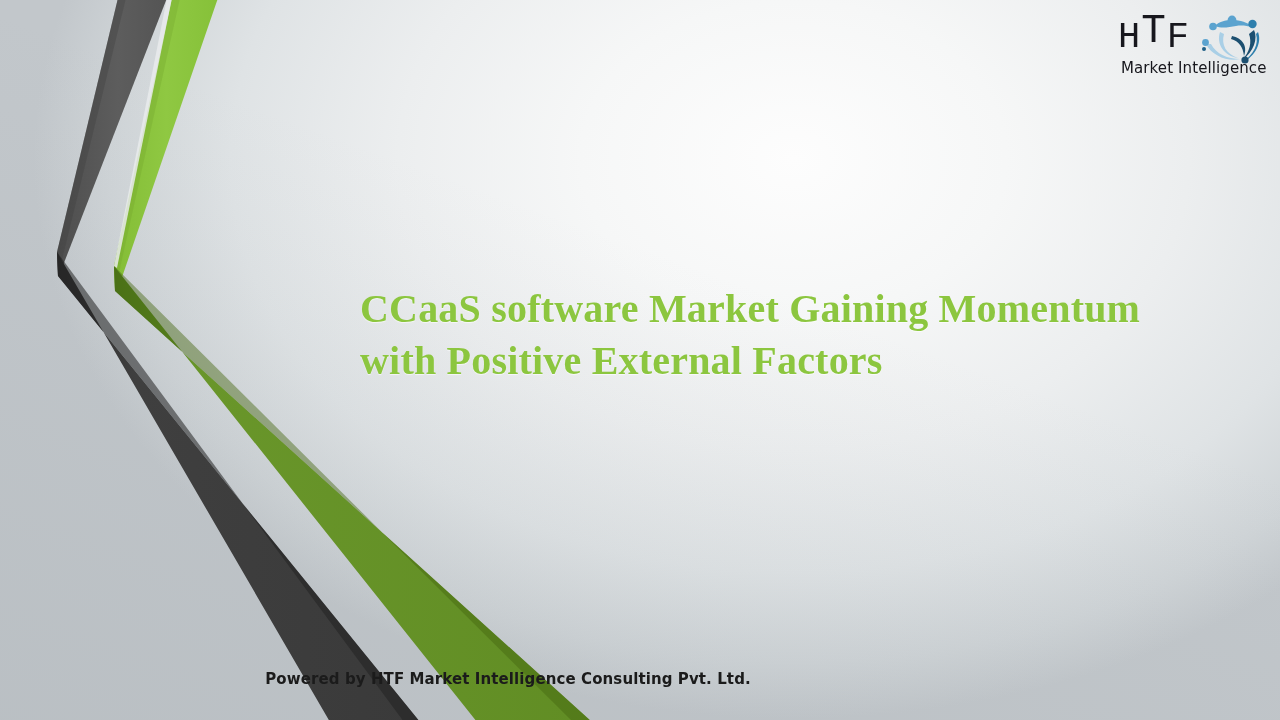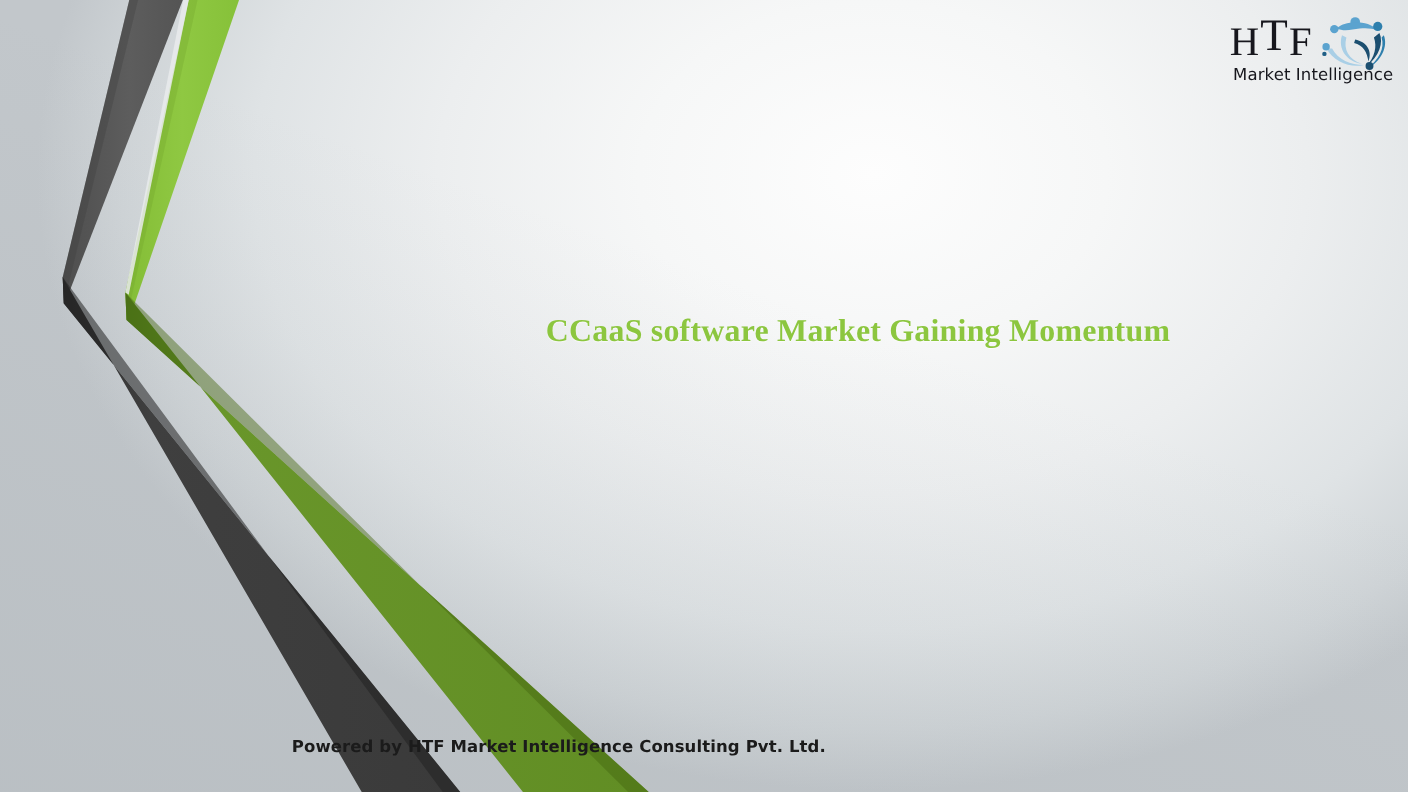--- a/index.html
+++ b/index.html
@@ -39,24 +39,24 @@
   .ribbon-layer svg {
     display: block;
   }
 
   
   .title-block {
     position: absolute;
     left: 360px;
     top: 283px;
     width: 840px;
-    text-align: center;
+    text-align: left;
     font-family: "Liberation Serif", serif;
     font-weight: bold;
-    font-size: 29px;
+    font-size: 40px;
     line-height: 1.30;
     color: #8cc63f;
     letter-spacing: 0.2px;
     text-shadow: 0 1px 1px rgba(255,255,255,0.65);
   }
   .title-line { display: block; white-space: nowrap; }
 
   
   .footer {
     position: absolute;
@@ -76,21 +76,21 @@
     position: absolute;
     left: 1118px;
     top: 14px;
     width: 152px;
     height: 74px;
   }
   .logo-wordmark {
     position: absolute;
     left: 0;
     top: 2px;
-    font-family: Liberation Serif, serif;
+    font-family: Liberation Mono, monospace;
     font-size: 37px;
     color: #17171d;
     letter-spacing: 1px;
     line-height: 1;
   }
   .logo-wordmark .raised {
     position: relative;
     top: -5px;
     font-size: 41px;
   }
@@ -173,20 +173,21 @@
         <path d="M 114 266 L 115 291 L 592 722 L 477 722 Z" fill="url(#greenBotGrad)"></path>
         <path d="M 114 266 L 115 291 L 592 722 L 573 722 Z" fill="#44660f" opacity="0.45"></path>
       </g>
 
       <path d="M 167 -2 L 172 -2 L 117 268 L 114 266 Z" fill="#e9ebec" opacity="0.85"></path>
     </svg>
   </div>
 
   <div class="title-block">
     <span class="title-line">CCaaS software Market Gaining Momentum</span>
+    <span class="title-line">with Positive External Factors</span>
   </div>
 
   <div class="footer">Powered by HTF Market Intelligence Consulting Pvt. Ltd.</div>
 
   <div class="logo">
     <div class="logo-wordmark"><span>H</span><span class="raised">T</span><span>F</span></div>
     <div class="logo-dot"></div>
 
     <div class="logo-mark">
       <svg width="68" height="58" viewBox="0 0 68 58" xmlns="http://www.w3.org/2000/svg">

